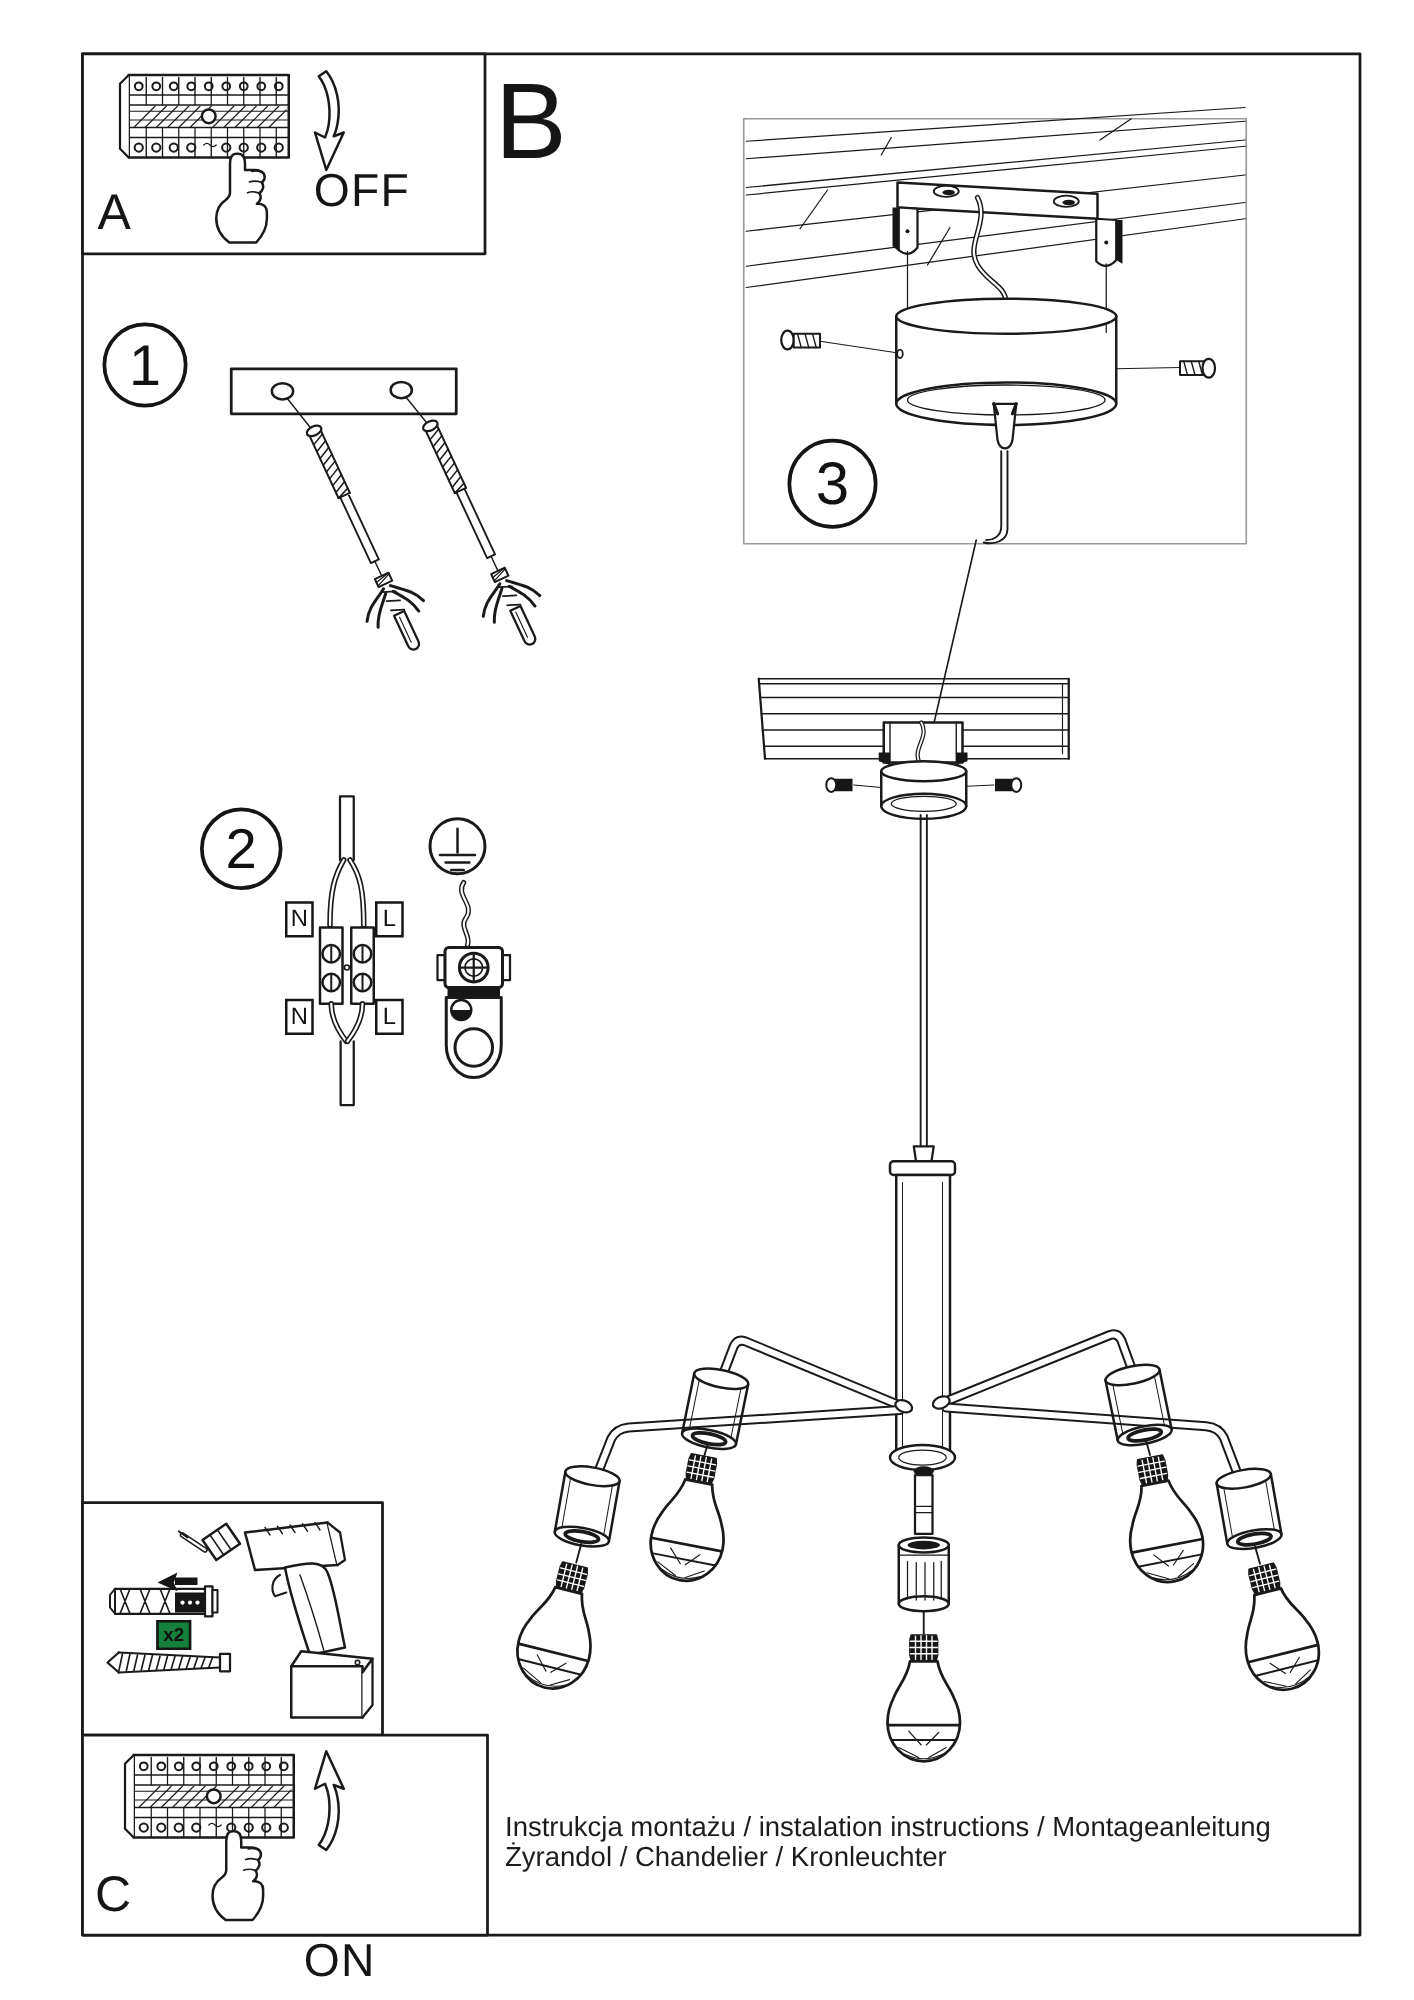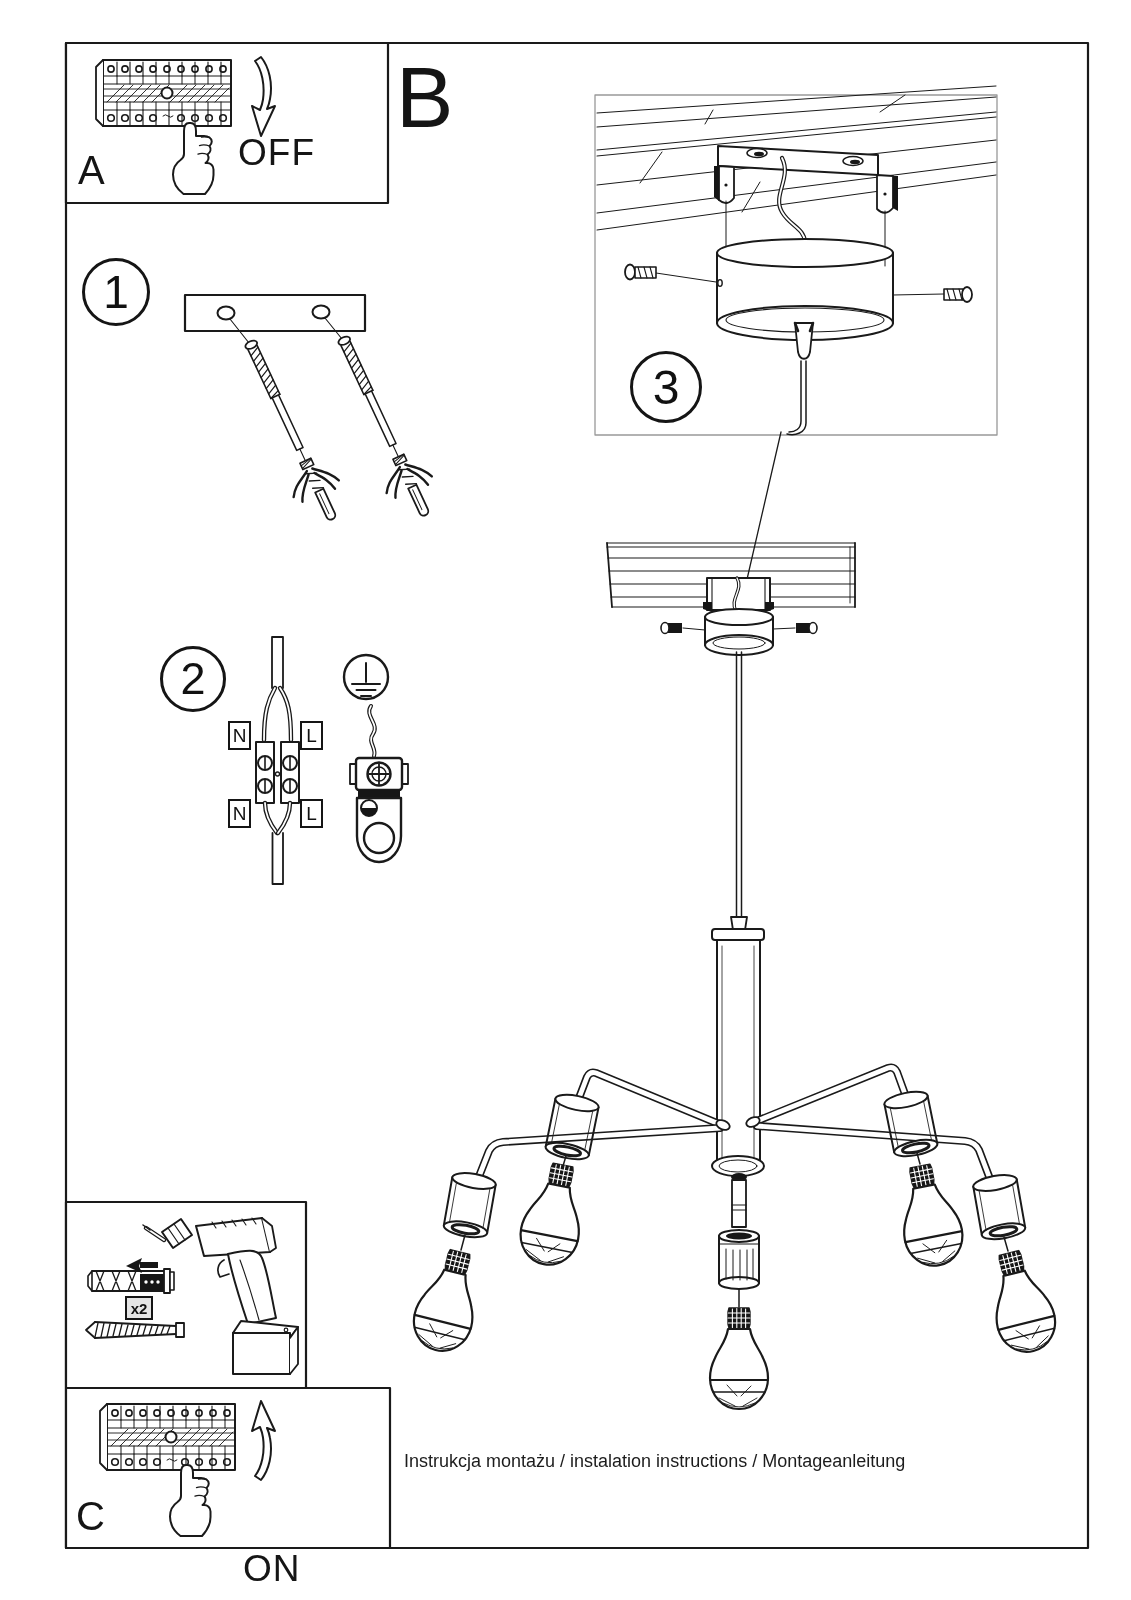--- a/index.html
+++ b/index.html
@@ -3,36 +3,36 @@
 <meta charset="utf-8">
 <style>
   html,body{margin:0;padding:0;background:#fff;}
   .page{position:relative;width:1131px;height:1600px;background:#fff;overflow:hidden;
         font-family:"Liberation Sans",sans-serif;color:#111;}
   svg.art{position:absolute;left:0;top:0;width:1131px;height:1600px;}
   .txt{position:absolute;color:#151515;line-height:1;white-space:nowrap;}
   .label-a{left:78px;top:150px;font-size:40px;}
   .label-b{left:396px;top:54px;font-size:86px;}
   .label-c{left:76px;top:1496px;font-size:40px;}
-  .state-off{left:238px;top:134px;font-size:37px;letter-spacing:1px;}
+  .state-off{left:251px;top:134px;font-size:37px;letter-spacing:1px;}
   .state-on{left:243px;top:1550px;font-size:37px;letter-spacing:1px;}
   .circle-num{position:absolute;border:3px solid #151515;border-radius:50%;
               display:flex;align-items:center;justify-content:center;background:#fff;}
   .num1{left:82px;top:258px;width:62px;height:62px;font-size:46px;}
   .num2{left:160px;top:646px;width:60px;height:60px;font-size:45px;}
   .num3{left:630px;top:351px;width:66px;height:66px;font-size:48px;}
   .term{position:absolute;width:19px;height:25px;border:2px solid #151515;
         display:flex;align-items:center;justify-content:center;font-size:19px;background:#fff;}
   .term-n1{left:228px;top:721px;}
   .term-l1{left:300px;top:721px;}
   .term-n2{left:228px;top:799px;}
   .term-l2{left:300px;top:799px;}
   .qty{position:absolute;left:125px;top:1296px;width:24px;height:20px;border:2px solid #151515;
-       display:flex;align-items:center;justify-content:center;font-size:15px;font-weight:700;background:#e5e5e5;}
-  .footer{position:absolute;left:404px;top:1450px;font-size:18px;line-height:23.5px;color:#1c1c1c;}
+       display:flex;align-items:center;justify-content:center;font-size:15px;font-weight:700;background:#15803d;}
+  .footer{position:absolute;left:404px;top:1450px;font-size:22px;line-height:23.5px;color:#1c1c1c;}
 </style>
 </head>
 <body>
 
 <div class="page">
 
 <svg class="art" viewBox="0 0 1131 1600" fill="none" stroke="#1a1a1a" stroke-width="1.6" stroke-linecap="round" stroke-linejoin="round">
 
   <defs>
 
@@ -435,15 +435,16 @@
 
 <div class="term term-n1">N</div>
 <div class="term term-l1">L</div>
 <div class="term term-n2">N</div>
 <div class="term term-l2">L</div>
 
 <div class="qty">x2</div>
 
 <div class="footer">
   <div>Instrukcja montażu / instalation instructions / Montageanleitung</div>
+  <div>Żyrandol / Chandelier / Kronleuchter</div>
 </div>
 
 </div>
 
 </body></html>

